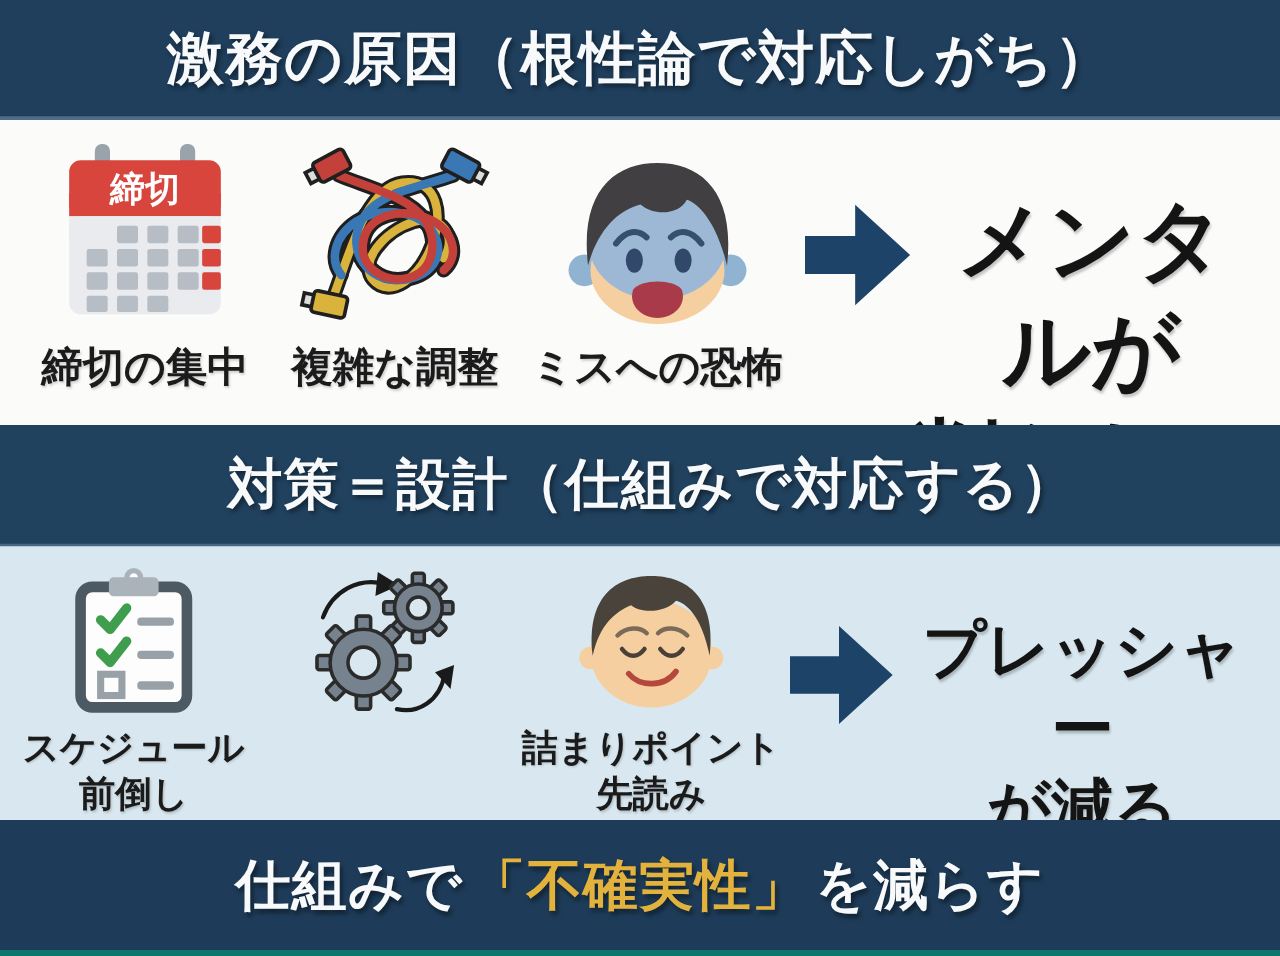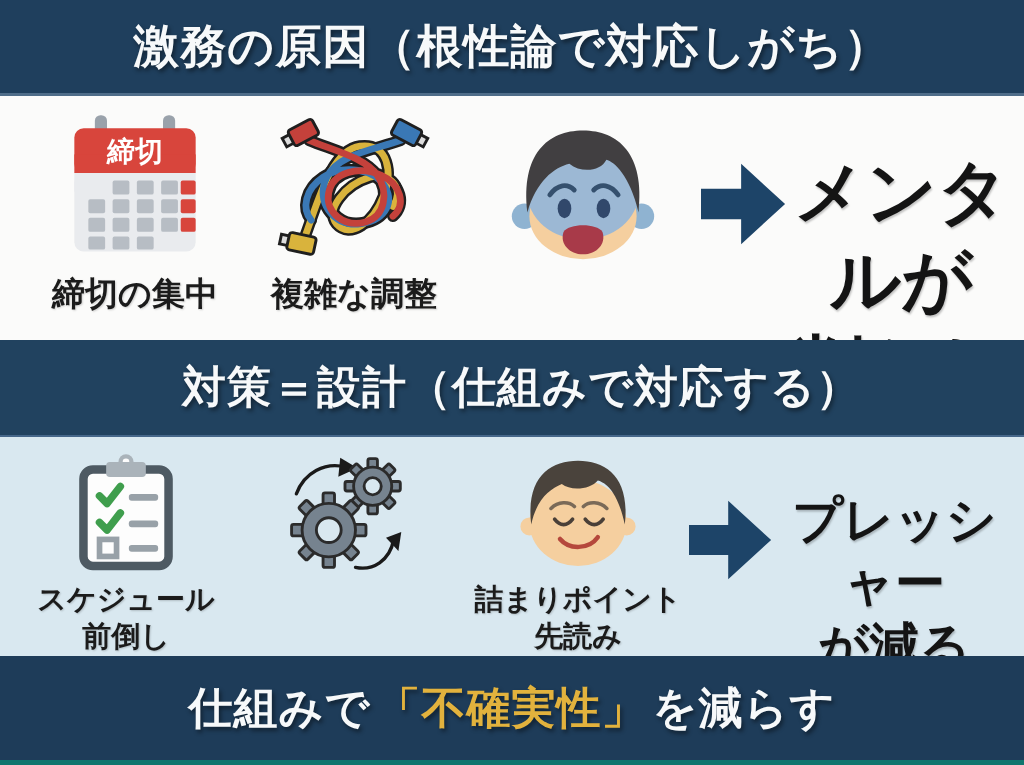--- a/index.html
+++ b/index.html
@@ -18,21 +18,21 @@
   .banner.top   { height:93px;  font-size:46px; border-bottom:3px solid #4f6d89; background:#1f3f5d; }
   .banner.mid   { height:95px;  font-size:44px; background:#21425f; border-bottom:2px solid #46678a;padding-left:19px; }
   .banner.bottom{ flex:1; font-size:44px; background:#1e3c59; border-bottom:5px solid #0f766e; }
   .banner.bottom .gold { color:#e2b23d; margin:0 6px; }
 
   
   .section { display:flex; align-items:flex-start; }
   .section.causes   { height:244px; background:#fbfbfa; padding:16px 8px 0 14px; box-sizing:border-box; }
   .section.measures { height:219px; background:#d9e8f0; padding:12px 8px 0 12px; box-sizing:border-box; }
 
-  .item { display:flex; flex-direction:column; align-items:center;margin-left:19px; }
+  .item { display:flex; flex-direction:column; align-items:center; }
   .w1{width:204px} .w2{width:196px} .w3{width:224px}
   .m1{width:190px} .m2{width:210px} .m3{width:218px}
 
   .icon-box { display:flex; align-items:center; justify-content:center; }
   .causes   .icon-box { height:152px; }
   .measures .icon-box { height:126px; }
 
   .label {
     font-weight:800; color:#1b1b1b; white-space:nowrap; text-align:center;
     text-shadow:1px 1px 2px rgba(0,0,0,0.18);
@@ -136,20 +136,21 @@
           <path d="M23,100 C16,40 44,16 80,16 C116,16 144,40 137,100 C128,62 112,48 104,46 C98,58 78,60 66,50 C50,54 32,68 23,100 Z" fill="#413f41"></path>
           <g fill="none" stroke="#35506e" stroke-width="5" stroke-linecap="round">
             <path d="M46,82 C54,71 64,70 71,77"></path>
             <path d="M91,77 C98,70 108,71 116,82"></path>
           </g>
           <ellipse cx="61" cy="96" rx="7" ry="10" fill="#31486b"></ellipse>
           <ellipse cx="101" cy="96" rx="7" ry="10" fill="#31486b"></ellipse>
           <path d="M60,120 C66,111 94,111 100,120 C104,132 94,143 80,143 C66,143 56,132 60,120 Z" fill="#a83a49"></path>
         </svg>
       </div>
+      <div class="label">ミスへの恐怖</div>
     </div>
 
     <div class="arrow-box">
       <svg width="86" height="90" viewBox="0 0 90 92">
         <polygon points="0,30 42,30 42,4 88,46 42,88 42,62 0,62" fill="#1d4468"></polygon>
       </svg>
     </div>
 
     <div class="result">
       <div>メンタルが</div>

